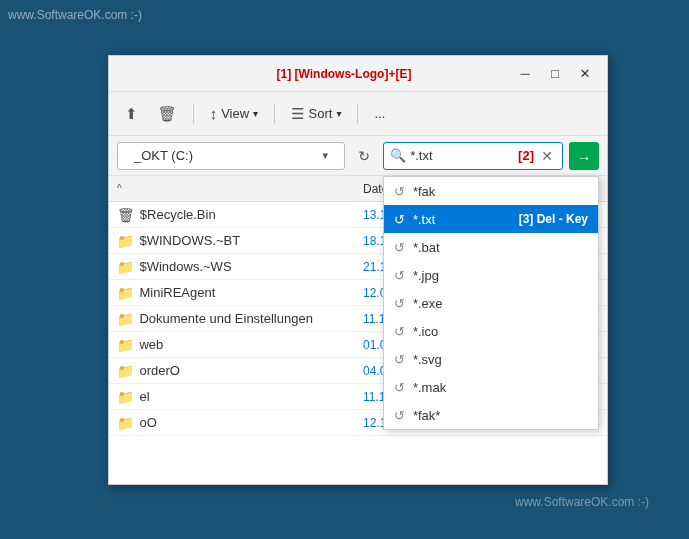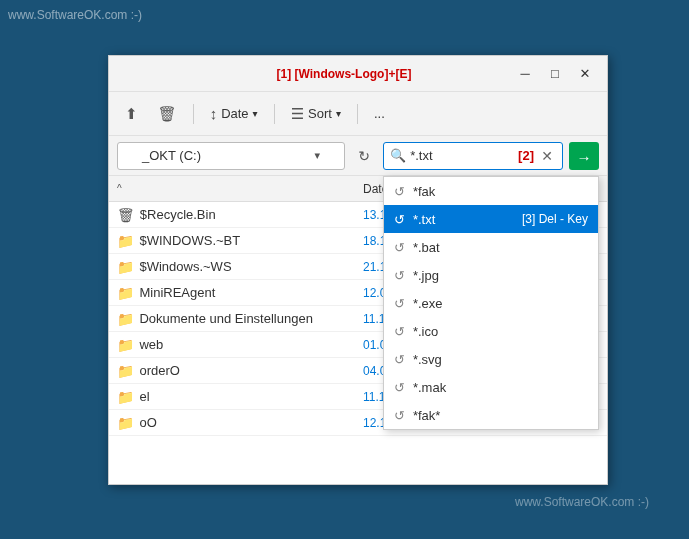--- a/index.html
+++ b/index.html
@@ -126,21 +126,21 @@
       position: relative;
     }
     .address-bar {
       flex: 1;
       height: 28px;
       background: white;
       border: 1px solid #bbb;
       border-radius: 3px;
       display: flex;
       align-items: center;
-      padding: 0 24px;
+      padding: 0 16px;
       font-size: 13px;
       color: #333;
       justify-content: space-between;
     }
     .address-text { flex: 1; }
     .address-chevron {
       color: #555;
       font-size: 11px;
     }
     .refresh-btn {
@@ -278,21 +278,21 @@
       min-height: 28px;
     }
     .dropdown-item.selected {
       background: #0078d7;
       color: white;
     }
     .dropdown-item.selected .history-icon { color: white; }
     .dropdown-label-del {
       margin-left: auto;
       font-size: 12px;
-      font-weight: normal;
+      font-weight: bold;
       color: white;
     }
     .history-icon { color: #888; font-size: 13px; }
   </style>
 </head>
 <body>
 
 <div class="window">
 
   <div class="title-bar">
@@ -308,21 +308,21 @@
   <div class="toolbar">
     <button class="toolbar-btn">
       <span class="toolbar-icon">⬆</span>
     </button>
     <button class="toolbar-btn">
       <span class="toolbar-icon">🗑</span>
     </button>
     <div class="toolbar-separator"></div>
     <button class="toolbar-btn">
       <span class="toolbar-icon">↕</span>
-      <span>Date</span>
+      <span>View</span>
       <span style="font-size:10px;">▾</span>
     </button>
     <div class="toolbar-separator"></div>
     <button class="toolbar-btn">
       <span class="toolbar-icon">☰</span>
       <span>Sort</span>
       <span style="font-size:10px;">▾</span>
     </button>
     <div class="toolbar-separator"></div>
     <button class="toolbar-btn">

